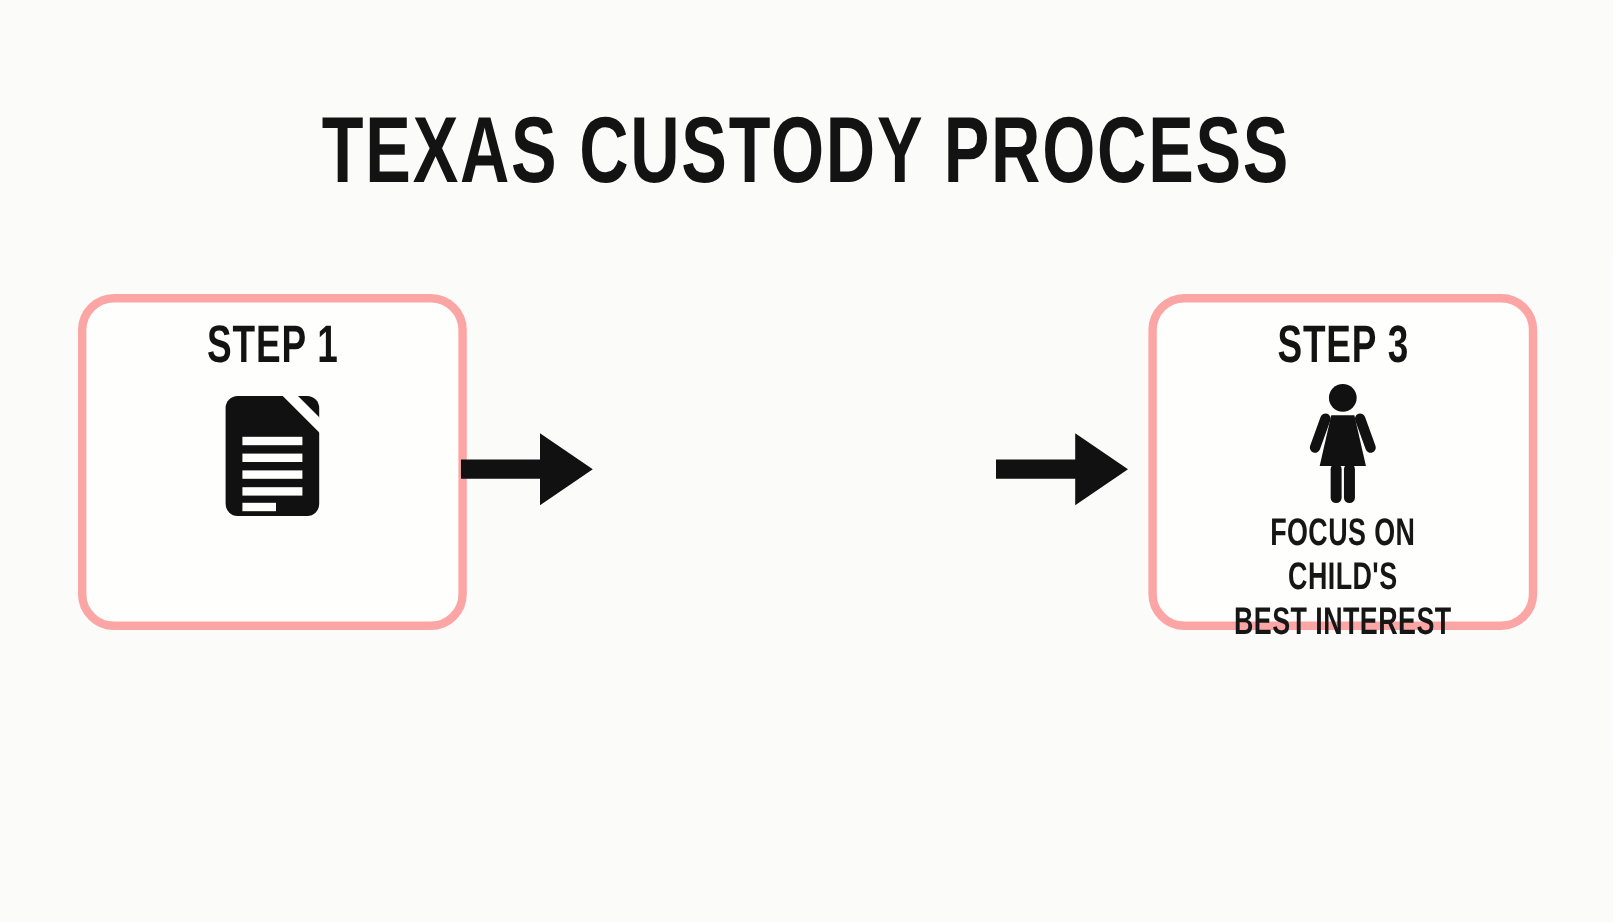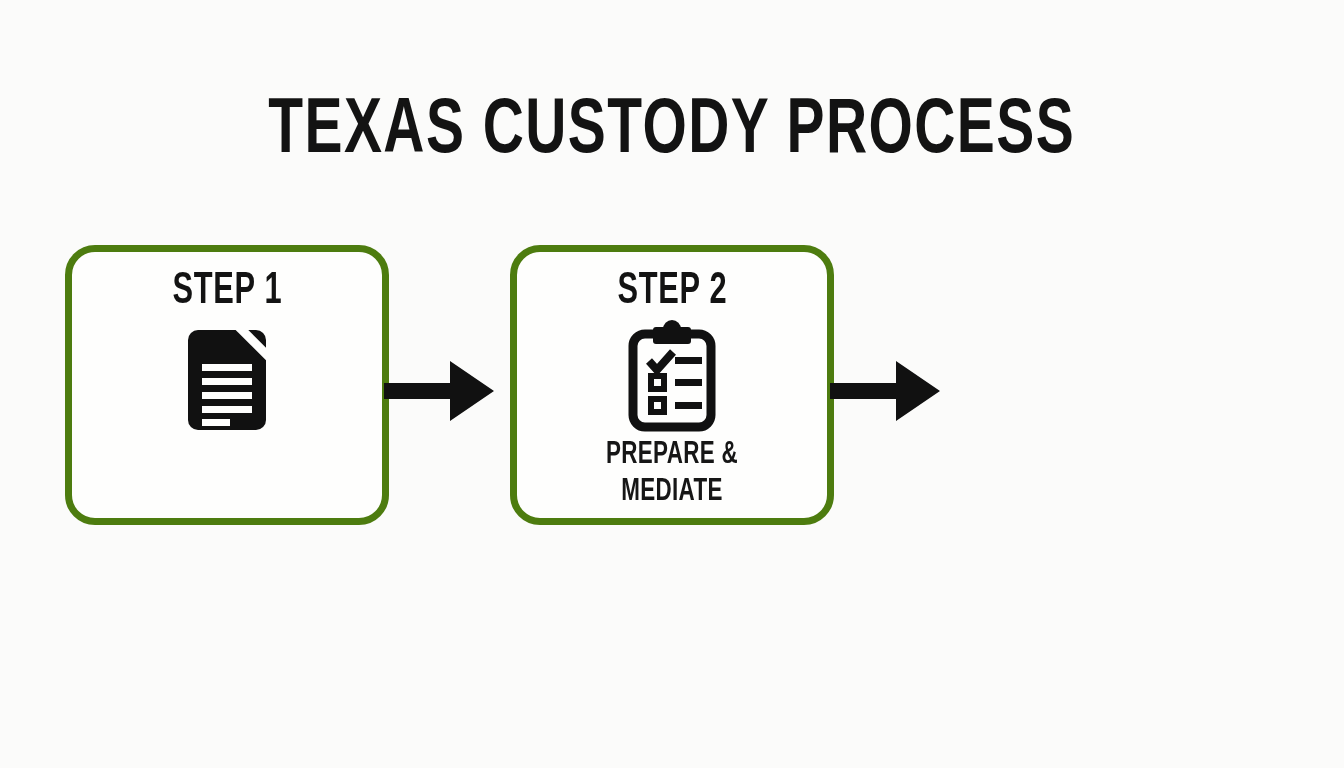--- a/index.html
+++ b/index.html
@@ -33,21 +33,21 @@
     line-height: 1;
     color: #131313;
   }
   .card {
     position: absolute;
     top: 245px;
     width: 324px;
     height: 280px;
     box-sizing: border-box;
     background: #fefefd;
-    border: 7px solid #4d7c0f;
+    border: 7px solid #fca5a5;
     border-radius: 30px;
     display: flex;
     flex-direction: column;
     align-items: center;
     padding-top: 13px;
   }
   .card-1 { left: 65px; }
   .card-2 { left: 510px; }
   .card-3 { left: 957px; }
   .step-label {
@@ -115,42 +115,40 @@
       </svg>
     </div>
   </div>
 
   <div class="arrow arrow-1">
     <svg width="112" height="66" viewBox="0 0 112 66" aria-hidden="true">
       <polygon points="0,25 66,25 66,3 110,33 66,63 66,41 0,41" fill="#111111"></polygon>
     </svg>
   </div>
 
-  <div class="card card-2">
-    <div class="step-label">
-      <span class="condensed">STEP 2</span>
-    </div>
-    <div class="icon-wrap">
-      <svg width="92" height="112" viewBox="0 0 92 112" aria-hidden="true">
-        <rect x="7" y="14" width="78" height="93" rx="12" fill="none" stroke="#111111" stroke-width="9"></rect>
-        <circle cx="46" cy="9" r="9" fill="#111111"></circle>
-        <rect x="27" y="7" width="38" height="17" rx="3" fill="#111111"></rect>
-        <path d="M23 41 l8 9 l16 -18" fill="none" stroke="#111111" stroke-width="8"></path>
-        <rect x="49" y="37" width="27" height="7" fill="#111111"></rect>
-        <rect x="25" y="56" width="13" height="13" fill="none" stroke="#111111" stroke-width="6"></rect>
-        <rect x="49" y="59" width="27" height="7" fill="#111111"></rect>
-        <rect x="25" y="79" width="13" height="13" fill="none" stroke="#111111" stroke-width="6"></rect>
-        <rect x="49" y="82" width="27" height="7" fill="#111111"></rect>
-      </svg>
-    </div>
-    <div class="caption">
-      <span class="condensed">PREPARE &amp; MEDIATE</span>
-    </div>
-  </div>
 
   <div class="arrow arrow-2">
     <svg width="112" height="66" viewBox="0 0 112 66" aria-hidden="true">
       <polygon points="0,25 66,25 66,3 110,33 66,63 66,41 0,41" fill="#111111"></polygon>
     </svg>
   </div>
 
+  <div class="card card-3">
+    <div class="step-label">
+      <span class="condensed">STEP 3</span>
+    </div>
+    <div class="icon-wrap">
+      <svg width="64" height="106" viewBox="0 0 66 110" aria-hidden="true">
+        <circle cx="33" cy="13" r="12" fill="#111111"></circle>
+        <path d="M18 31 L9 56" stroke="#111111" stroke-width="9" stroke-linecap="round"></path>
+        <path d="M48 31 L57 56" stroke="#111111" stroke-width="9" stroke-linecap="round"></path>
+        <polygon points="23,28 43,28 53,72 13,72" fill="#111111"></polygon>
+        <rect x="22.5" y="70" width="9.5" height="34" rx="4.7" fill="#111111"></rect>
+        <rect x="34" y="70" width="9.5" height="34" rx="4.7" fill="#111111"></rect>
+      </svg>
+    </div>
+    <div class="caption">
+      <span class="condensed">FOCUS ON CHILD'S
+BEST INTEREST</span>
+    </div>
+  </div>
 
 </div>
 
 </body></html>

